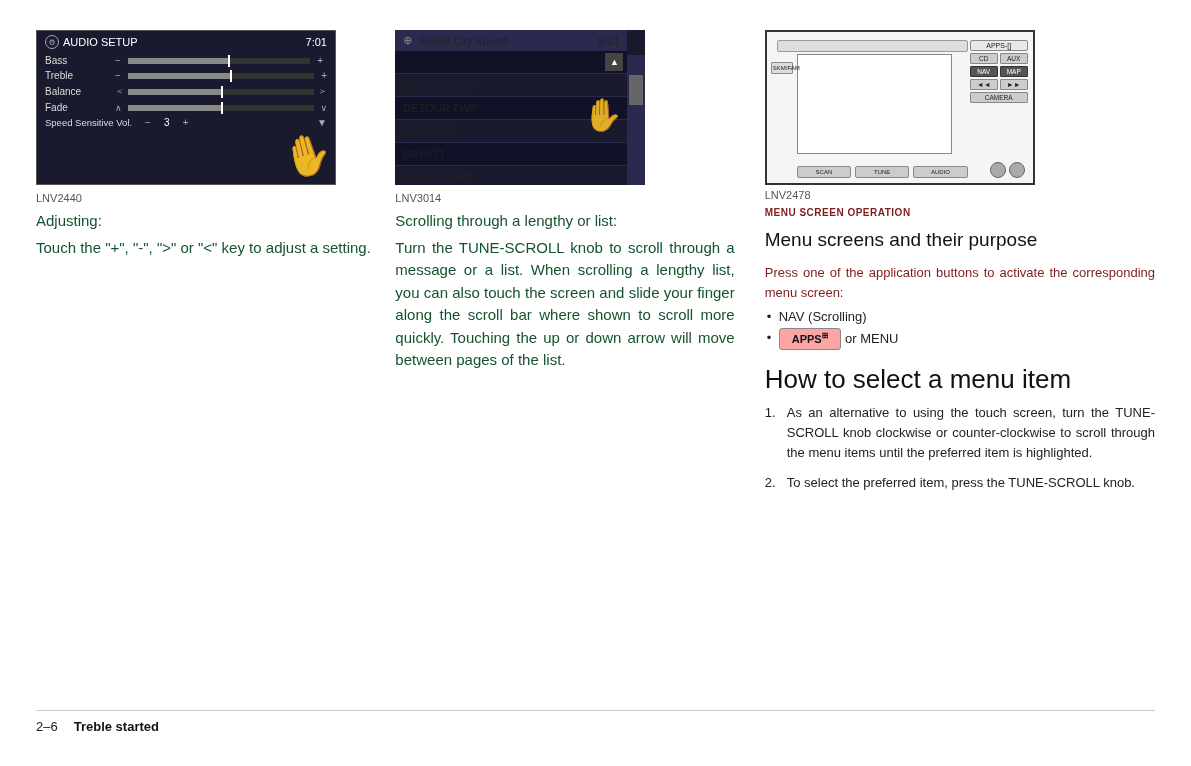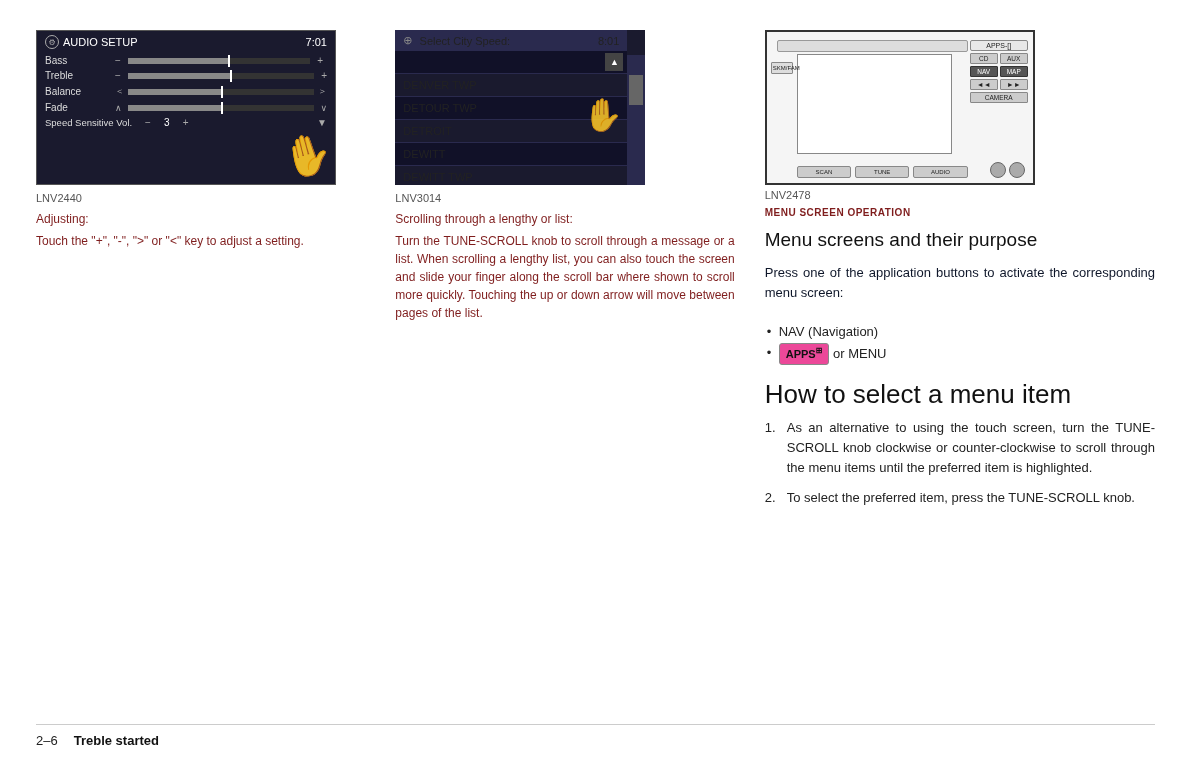--- a/index.html
+++ b/index.html
@@ -216,23 +216,23 @@
       height: 100px;
       background: #fff;
       border: 1.5px solid #888;
       position: absolute;
       left: 30px;
       top: 22px;
     }
 
     
     .col-text {
-      font-size: 12px;
+      font-size: 15px;
       line-height: 1.5;
-      color: #7f1d1d;
+      color: #14532d;
     }
 
     .col-text p {
       margin-bottom: 4px;
     }
 
     
     .right-col {
       flex: 1.15;
       padding-left: 20px;
@@ -252,22 +252,22 @@
       font-size: 19px;
       font-weight: normal;
       color: #111;
       margin-bottom: 10px;
       line-height: 1.3;
     }
 
     .section-body {
       font-size: 13px;
       line-height: 1.55;
-      color: #0f172a;
-      margin-bottom: 19px;
+      color: #7f1d1d;
+      margin-bottom: 4px;
       text-align: justify;
     }
 
     .bullet-list {
       list-style: none;
       padding: 0;
       margin-bottom: 14px;
     }
     .bullet-list li {
       font-size: 13px;
@@ -304,21 +304,21 @@
     }
     .numbered-list li .num {
       position: absolute;
       left: 0;
       top: 0;
     }
 
     
     .page-footer {
       position: absolute;
-      bottom: 18px;
+      bottom: 32px;
       left: 36px;
       right: 36px;
       display: flex;
       align-items: center;
       border-top: 1px solid #ccc;
       padding-top: 8px;
     }
     .footer-page {
       font-size: 13px;
       color: #222;
@@ -362,24 +362,24 @@
       background: #2a2a4e;
       display: flex;
       flex-direction: column;
       align-items: center;
       justify-content: flex-start;
     }
 
     
     .inline-btn {
       display: inline-block;
-      background: #ec4899;
+      background: #fca5a5;
       border: 1.5px solid #888;
       border-radius: 3px;
-      padding: 1px 6px;
+      padding: 1px 12px;
       font-size: 11px;
       font-weight: bold;
       color: #111;
       vertical-align: middle;
     }
   </style>
 </head>
 <body>
 
 <div class="page-container">
@@ -563,21 +563,21 @@
       <div class="image-caption">LNV2478</div>
 
       <div class="section-title-upper">MENU SCREEN OPERATION</div>
 
       <div class="section-title-lower">Menu screens and their purpose</div>
 
       <p class="section-body">Press one of the application buttons to activate the corresponding menu screen:</p>
 
       <ul class="bullet-list">
         <li>
-          <span>NAV (Navigation)</span>
+          <span>NAV (Scrolling)</span>
         </li>
         <li>
           <span class="inline-btn"><span>APPS</span><span style="font-size:8px; vertical-align:super;">⊞</span></span>
           <span> or MENU</span>
         </li>
       </ul>
 
       <div class="subsection-title">How to select a menu item</div>
 
       <ol class="numbered-list">

